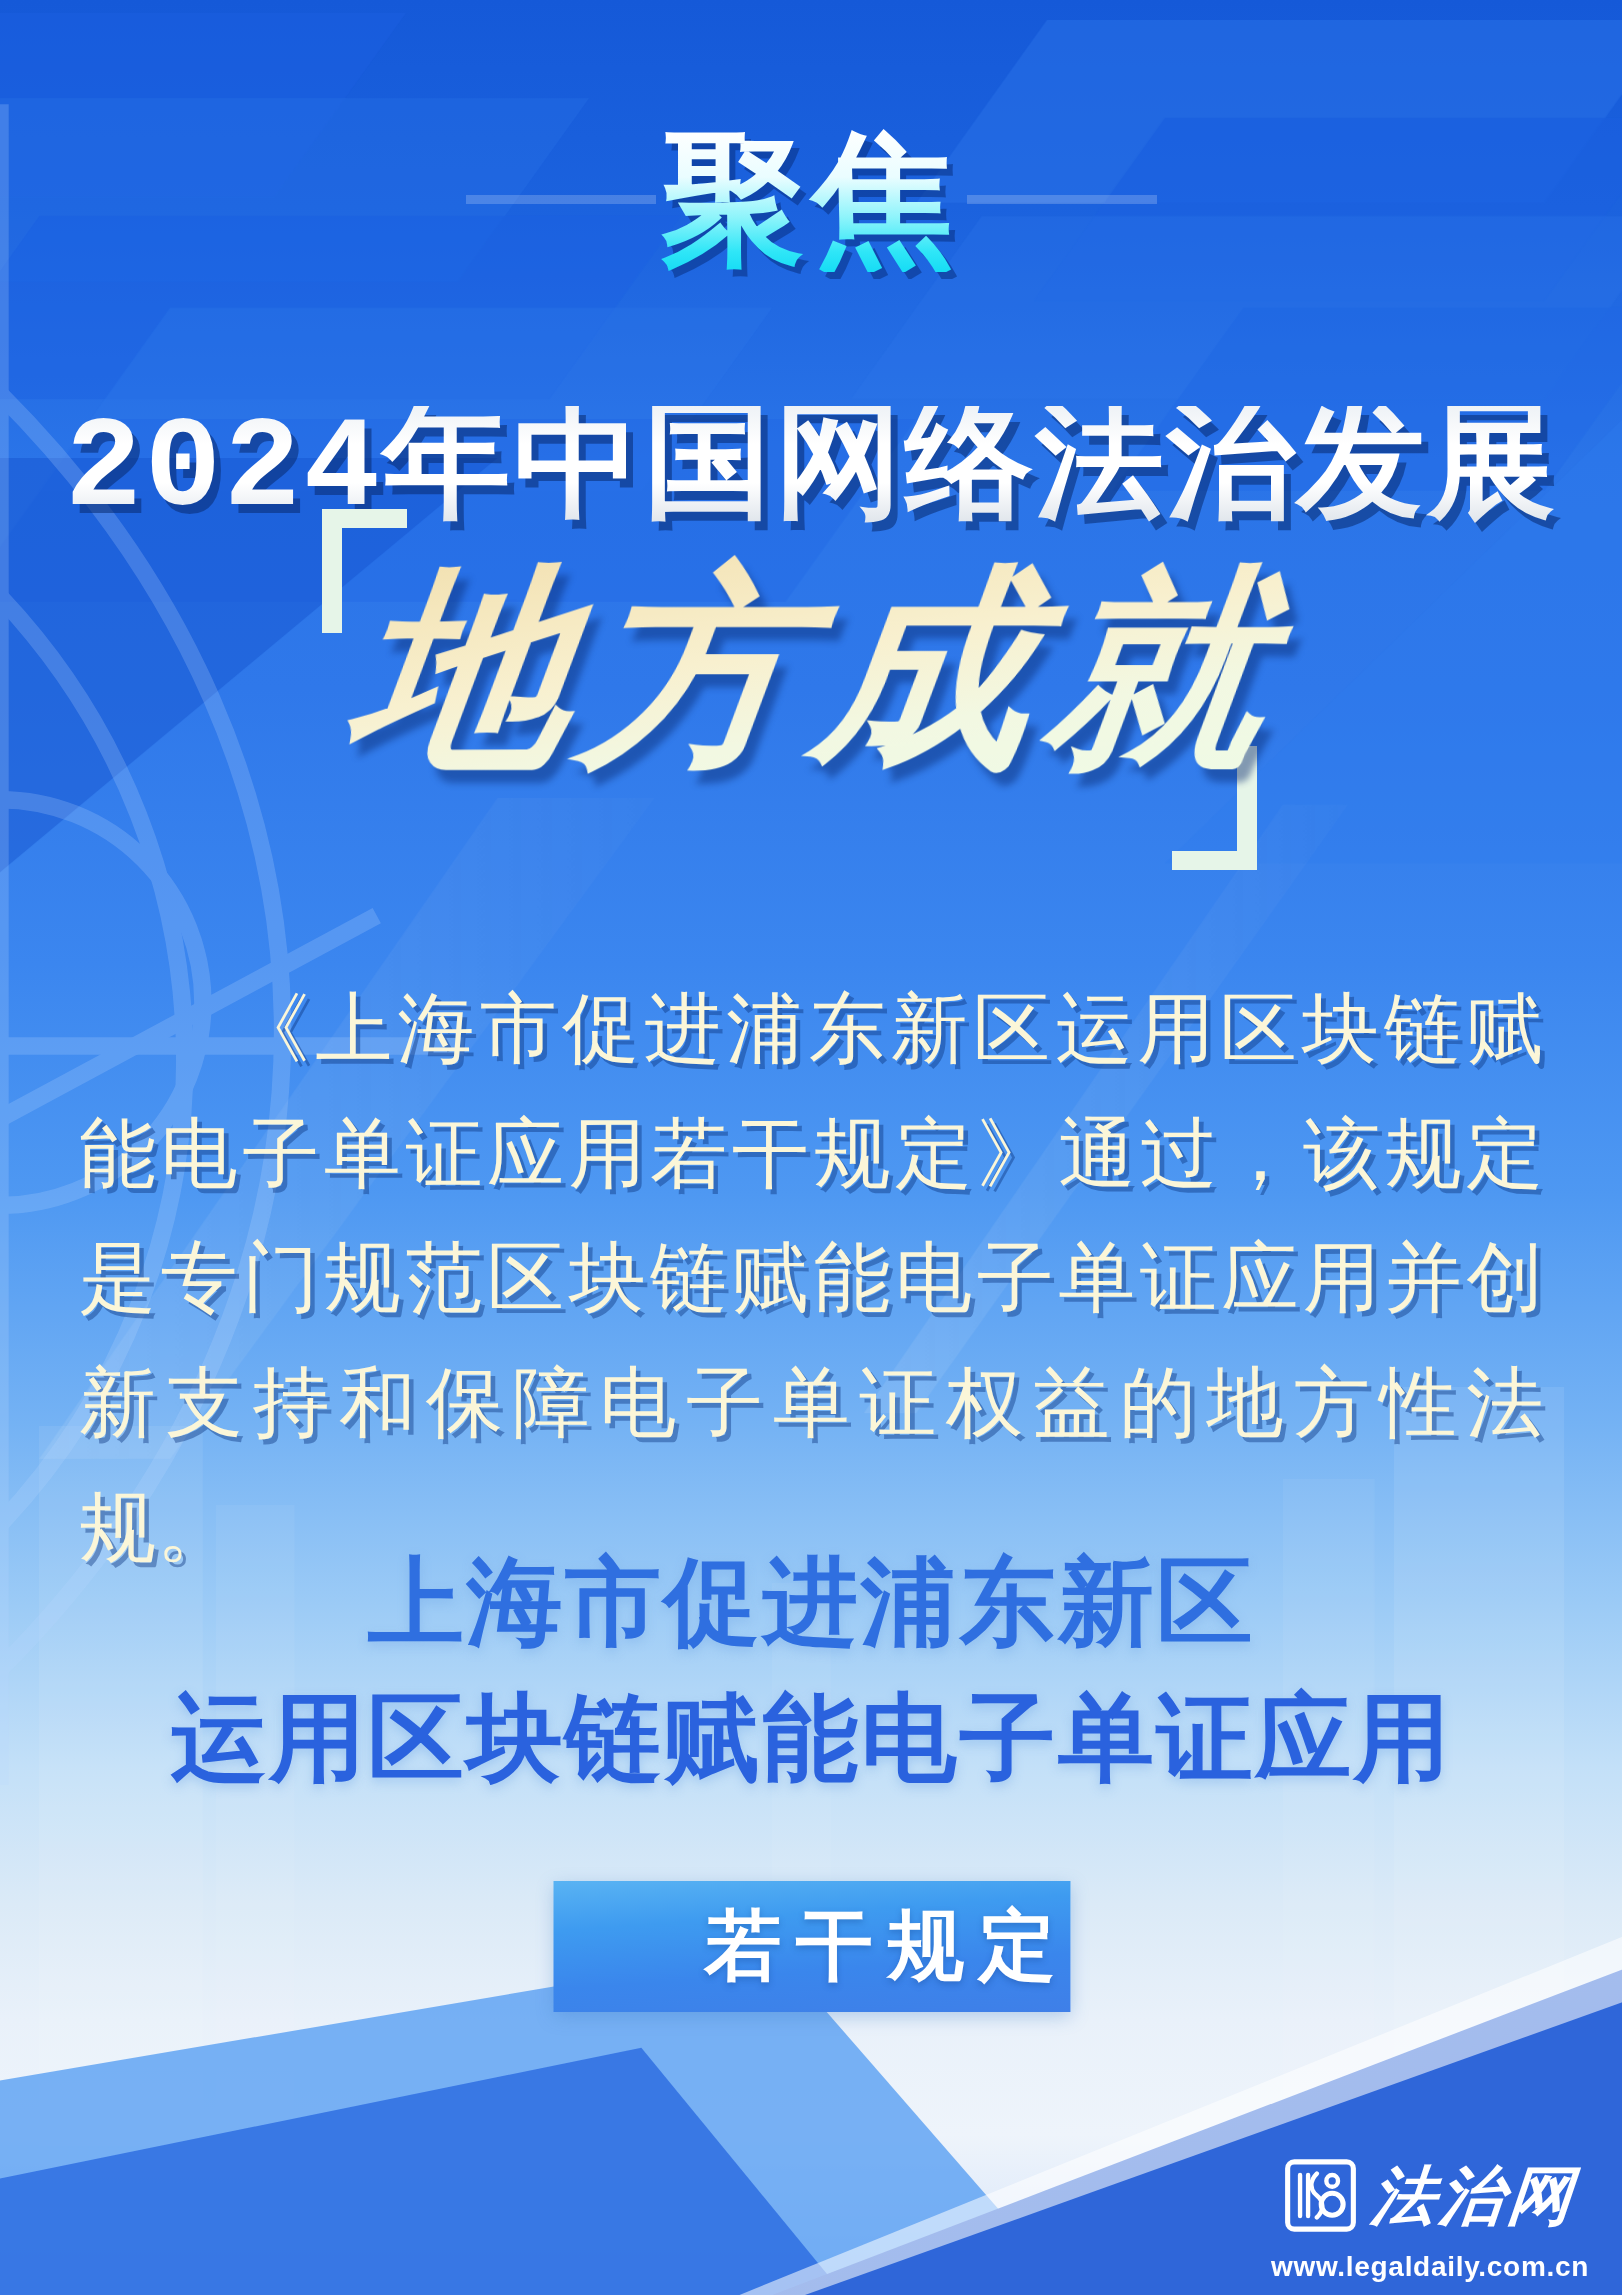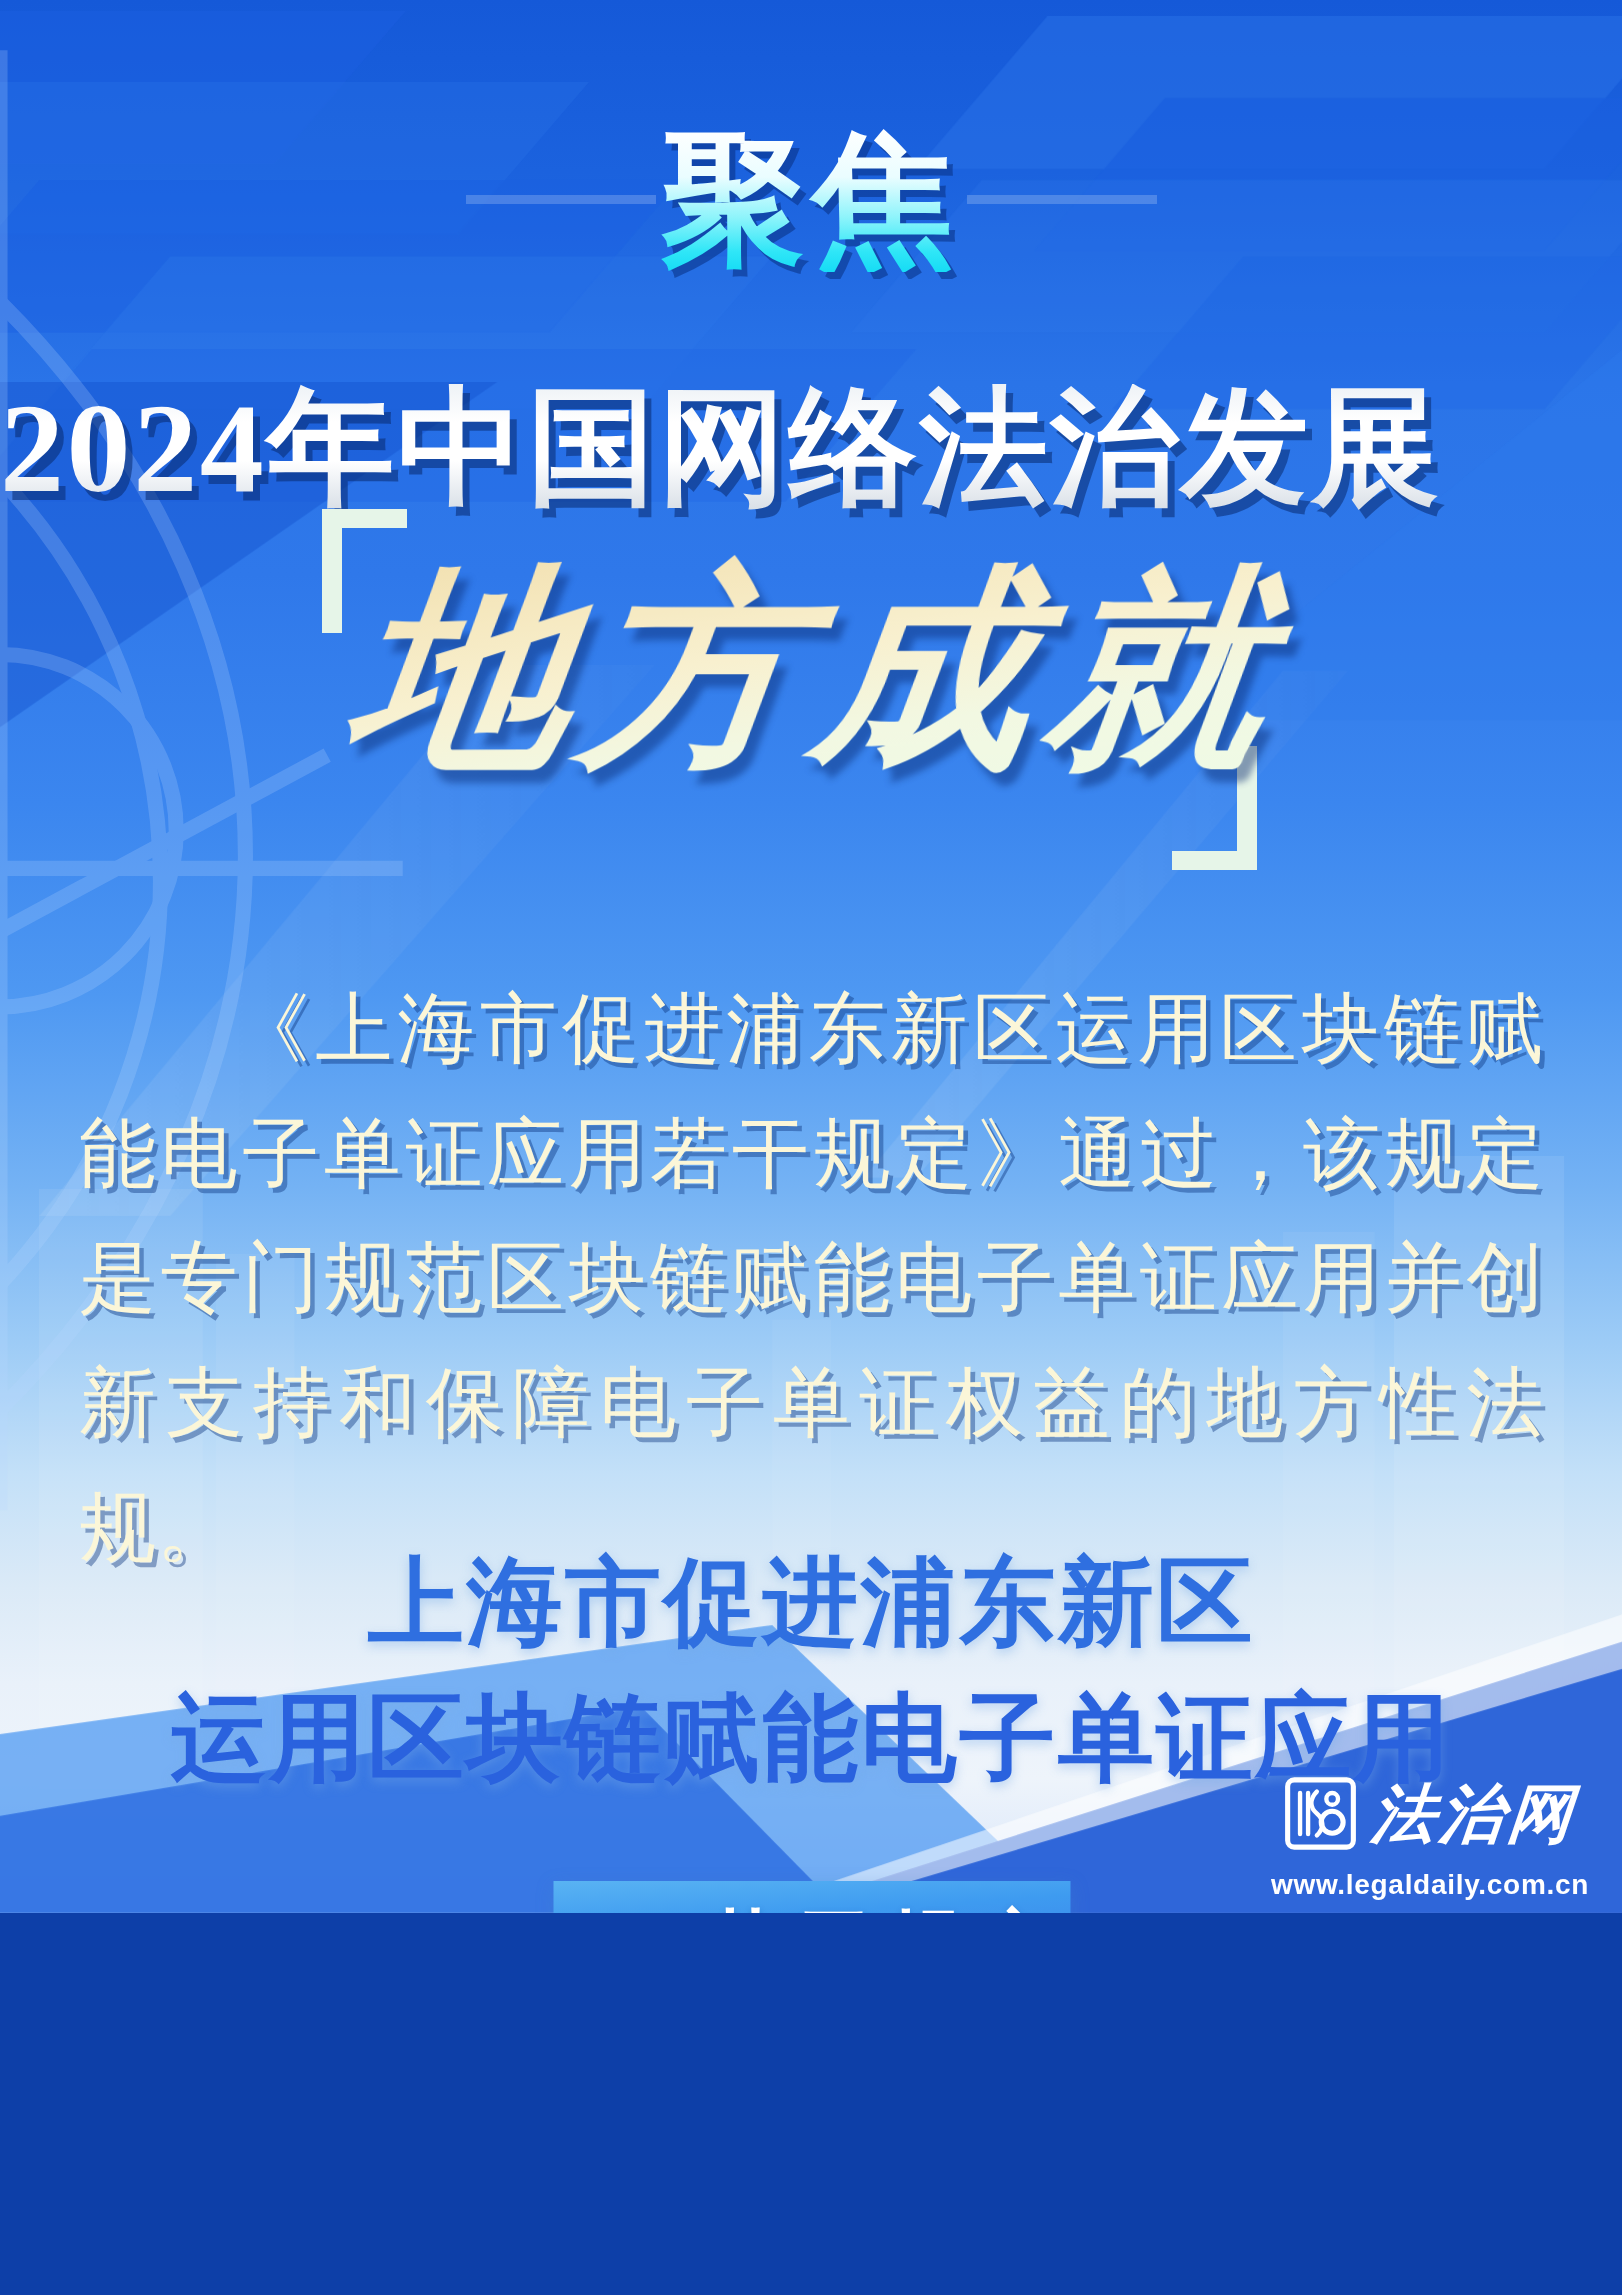--- a/index.html
+++ b/index.html
@@ -1,20 +1,20 @@
 <!DOCTYPE html>
 <html style="font-size:10.5px"><head>
 <meta charset="utf-8">
 <style>
   html,body{margin:0;padding:0;background:#0d3fa8;}
   *{box-sizing:border-box;}
 
   .poster{
     position:relative;
-    width:1623px;height:1913px;
+    width:1623px;height:2295px;
     overflow:hidden;
     font-family:"Liberation Sans","DejaVu Sans",sans-serif;
     background:linear-gradient(180deg,
       #1559d8 0%,
       #1b62de 9%,
       #2a74e8 20%,
       #2f78ea 30%,
       #3b86ef 42%,
       #4e98f2 52%,
       #74b2f4 62%,
@@ -52,28 +52,29 @@
     letter-spacing:6.5px;
     margin:0 5.2px;
     background:linear-gradient(180deg,#ffffff 0%,#eafdff 34%,#8ef4fb 62%,#2fe6f7 86%,#16dcf5 100%);
     -webkit-background-clip:text;background-clip:text;color:transparent;
     -webkit-text-fill-color:transparent;
     filter:drop-shadow(6.5px 7.9px 0px rgba(7,47,130,.55));
     font-family:"DejaVu Sans","Liberation Sans",sans-serif;
   }
 
   .main-title{
-    position:absolute;top:298px;left:0;right:0;
+    position:absolute;top:320px;left:0;right:0;
+    text-align:center;
     font-size:128px;line-height:1;font-weight:bold;
     letter-spacing:2.6px;
     background:linear-gradient(180deg,#eef2f6 0%,#ffffff 30%,#ffffff 60%,#d7dee6 100%);
     -webkit-background-clip:text;background-clip:text;color:transparent;
     -webkit-text-fill-color:transparent;
     filter:drop-shadow(7.9px 9.2px 0px rgba(8,42,112,.55));
-    font-family:Liberation Serif, serif;
+    font-family:Liberation Mono, monospace;
     white-space:nowrap;
   }
 
   
   .callig-zone{
     position:absolute;left:308px;top:497px;width:1021px;height:393px;
   }
   .bracket{position:absolute;background:transparent;}
   .bracket i{position:absolute;background:#e6f5e8;display:block;}
   .br-tl{left:14.4px;top:11.8px;width:85px;height:124px;}

